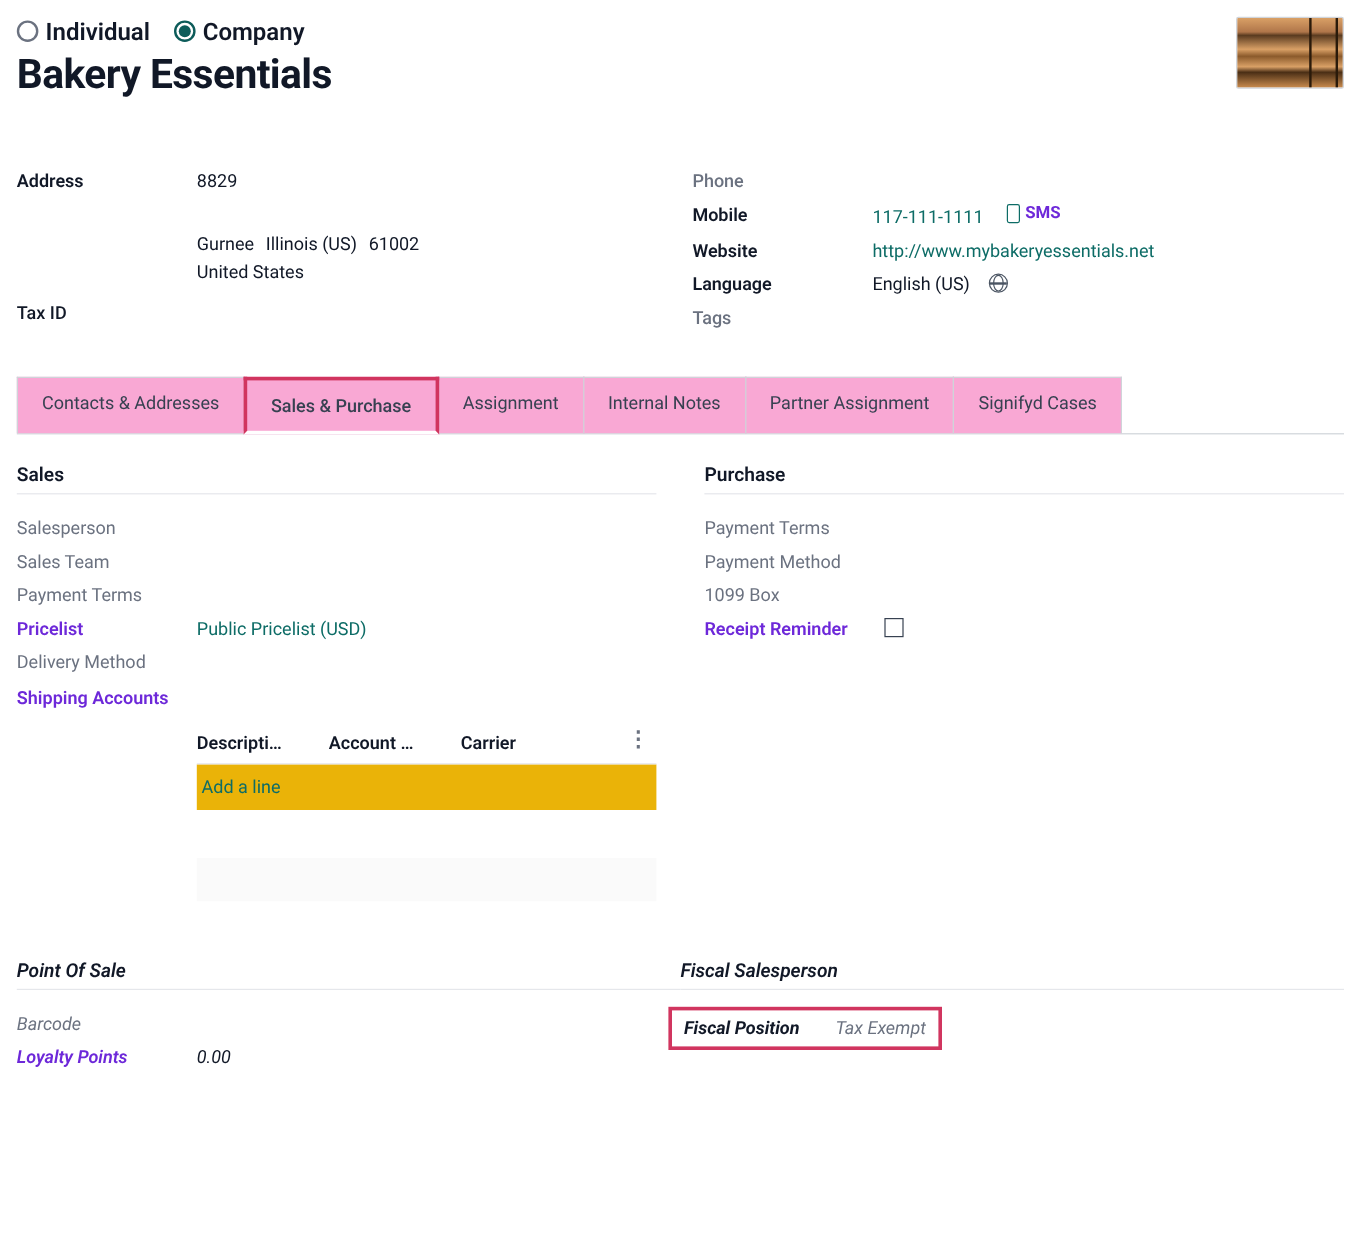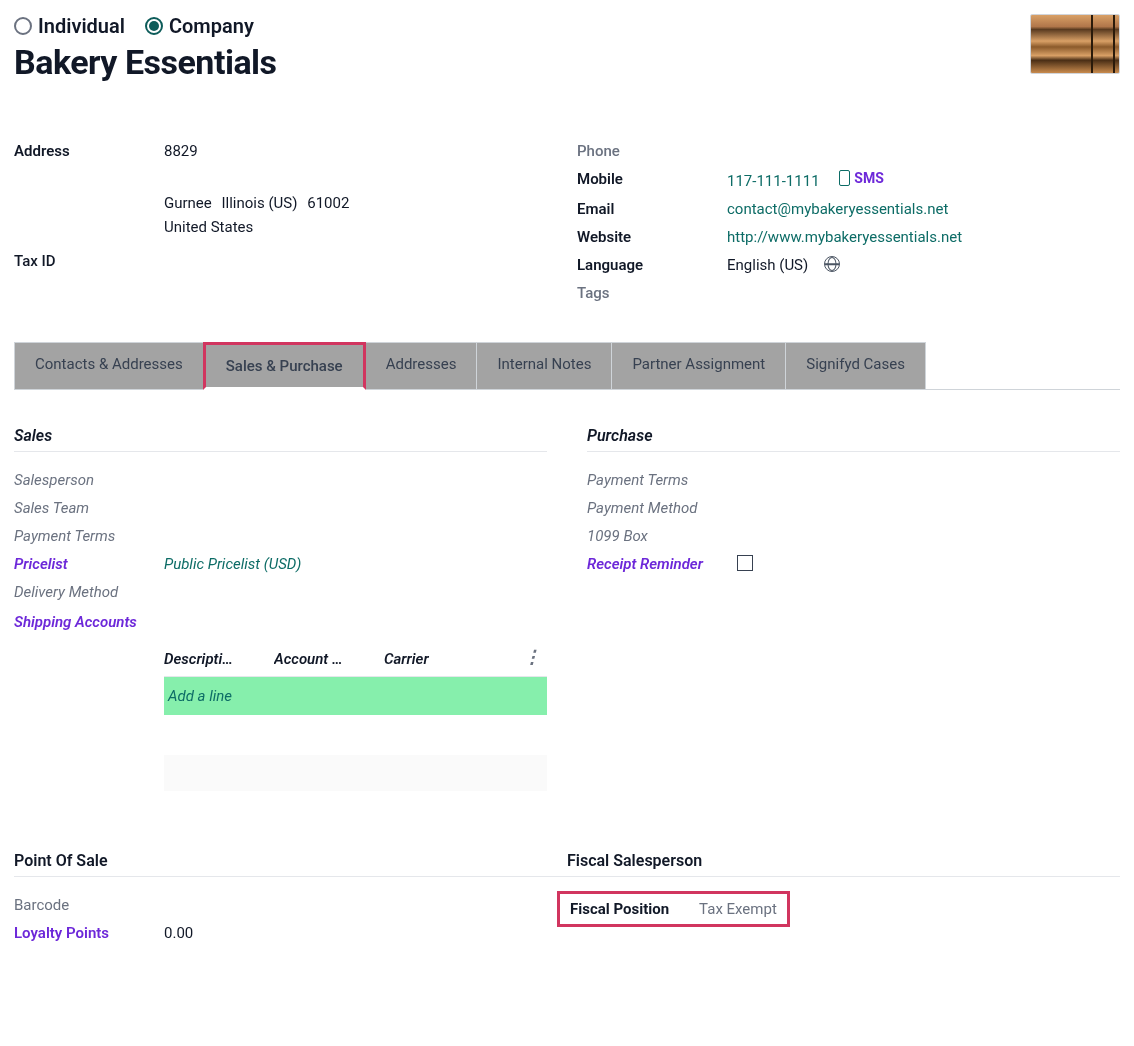--- a/index.html
+++ b/index.html
@@ -49,51 +49,51 @@
   .sms-badge::before {
     content:""; display:inline-block; width:9px; height:14px; border:1.5px solid #0d6c66; border-radius:2px;
   }
   .globe { display:inline-block; width:16px; height:16px; border:1.5px solid #4b5563; border-radius:50%; position:relative; margin-left:12px; vertical-align:-2px;}
   .globe::before { content:""; position:absolute; left:0; right:0; top:50%; height:1.5px; background:#4b5563; transform:translateY(-50%);}
   .globe::after { content:""; position:absolute; top:0; bottom:0; left:50%; width:7px; border:1.5px solid #4b5563; border-radius:50%; transform:translateX(-50%);}
 
   .tabs { display:flex; margin-top:30px; border-bottom:1px solid #cfd4d9; }
   .tab {
     padding:12px 20px; border:1px solid #cfd4d9; border-bottom:none; margin-right:-1px;
-    background:#a3a3a3; color:#374151; font-size:15px; cursor:pointer; position:relative;
+    background:#f9a8d4; color:#374151; font-size:15px; cursor:pointer; position:relative;
   }
   .tab.active {
     border:3px solid #d1355f; border-bottom:3px solid #fff; z-index:2; font-weight:500;
     margin-bottom:-1px;
   }
 
-  .panel { display:flex; gap:40px; margin-top:36px;font-style:italic; }
+  .panel { display:flex; gap:40px; margin-top:24px; }
   .panel .col { flex:1; }
   .section-title { font-weight:600; font-size:16px; padding-bottom:6px; border-bottom:1px solid #e5e7eb; margin-bottom:14px; }
   .form-row { display:flex; align-items:flex-start; padding:5px 0; font-size:15px; }
   .form-label { width:150px; flex-shrink:0; color:#6b7280; }
   .form-label.strong { color:#6d28d9; font-weight:600; }
   .form-value { color:#111827; }
   .form-value .teal { color:#0d6c66; }
 
   .ship-table { margin-left:0; margin-top:6px; }
   .ship-head { display:flex; border-bottom:1px solid #e5e7eb; padding:8px 0; font-weight:600; font-size:15px; position:relative;}
   .ship-head .hcol { width:110px; overflow:hidden; white-space:nowrap; text-overflow:ellipsis; }
   .kebab { position:absolute; right:6px; top:6px; color:#6b7280; cursor:pointer; font-size:18px; line-height:1;}
-  .ship-body-row { padding:10px 4px; background:#86efac; color:#0d6c66; cursor:pointer; font-size:15px;}
+  .ship-body-row { padding:10px 4px; background:#eab308; color:#0d6c66; cursor:pointer; font-size:15px;}
   .ship-footer { height:36px; background:#fafafa; margin-top:40px; }
   .ship-wrap { margin-left:150px; }
 
   .checkbox { width:16px; height:16px; border:1.5px solid #374151; display:inline-block; }
 
   .fiscal-box { border:3px solid #d1355f; padding:6px 10px; display:inline-flex; gap:30px; align-items:center; }
   .fiscal-box .lbl { font-weight:700; }
   .fiscal-box .val { color:#6b7280; }
 
-  .second-panel { display:flex; margin-top:60px; }
+  .second-panel { display:flex; margin-top:48px;font-style:italic; }
 </style>
 </head>
 <body>
 
 <div class="top-row">
   <div>
     <div class="radios">
       <div class="radio">
         <span class="radio-circle"></span>
         <span class="radio-label">Individual</span>
@@ -137,45 +137,41 @@
     <div class="field-row">
       <div class="fld-label">Mobile</div>
       <div class="fld-value">
         <span class="link">117-111-1111</span>
         <span class="sms-badge">
             <span>SMS</span>
           </span>
       </div>
     </div>
     <div class="field-row">
-      <div class="fld-label">Email</div>
-      <div class="fld-value"><span class="link">contact@mybakeryessentials.net</span></div>
-    </div>
-    <div class="field-row">
       <div class="fld-label">Website</div>
       <div class="fld-value"><span class="link">http://www.mybakeryessentials.net</span></div>
     </div>
     <div class="field-row">
       <div class="fld-label">Language</div>
       <div class="fld-value">
         <span>English (US)</span>
         <span class="globe"></span>
       </div>
     </div>
     <div class="field-row">
       <div class="fld-label muted">Tags</div>
       <div class="fld-value"></div>
     </div>
   </div>
 </div>
 
 <div class="tabs">
   <div class="tab">Contacts &amp; Addresses</div>
   <div class="tab active">Sales &amp; Purchase</div>
-  <div class="tab">Addresses</div>
+  <div class="tab">Assignment</div>
   <div class="tab">Internal Notes</div>
   <div class="tab">Partner Assignment</div>
   <div class="tab">Signifyd Cases</div>
 </div>
 
 <div class="panel">
   <div class="col">
     <div class="section-title">Sales</div>
     <div class="form-row">
         <div class="form-label">Salesperson</div>

